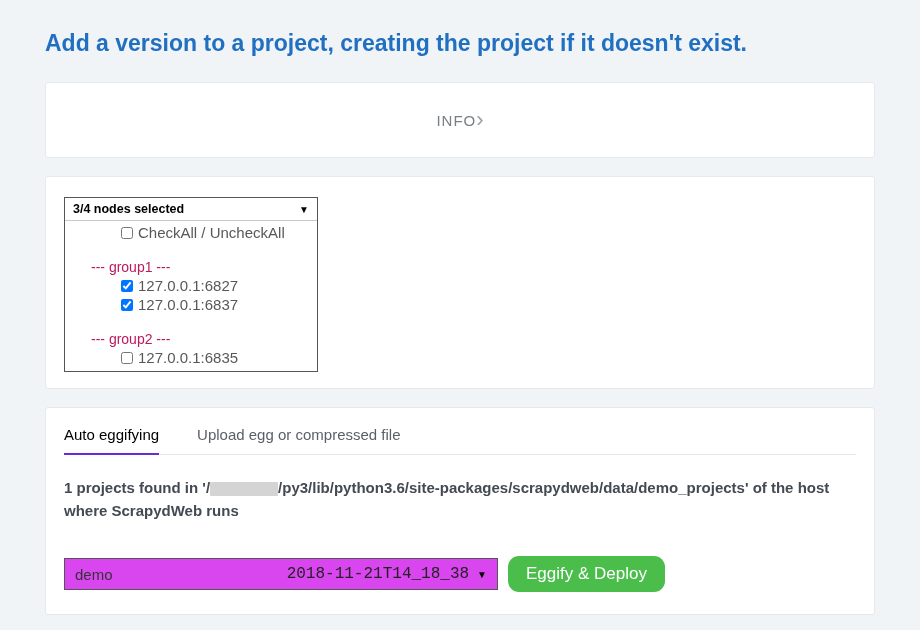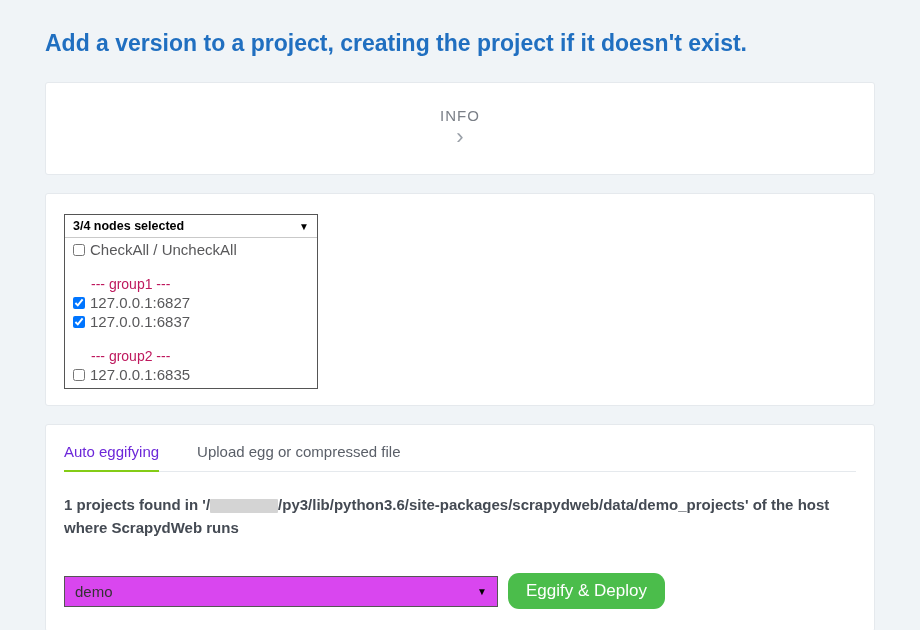--- a/index.html
+++ b/index.html
@@ -21,24 +21,23 @@
       margin-bottom: 25px;
     }
     .panel {
       background: #fff;
       border: 1px solid #e5e9ed;
       border-radius: 3px;
       margin-bottom: 18px;
     }
     .info-panel {
       display: flex;
-      justify-content: space-between;
+      justify-content: center;
       align-items: center;
       padding: 24px 22px;
-      flex-direction: column;
     }
     .info-label {
       color: #7a7f87;
       font-size: 15px;
       letter-spacing: 1px;
     }
     .chevron {
       color: #9aa0a8;
       font-size: 22px;
       font-weight: 300;
@@ -66,20 +65,21 @@
     .node-list {
       padding: 2px 8px 4px 8px;
     }
     .node-row {
       color: #58585a;
       font-size: 15px;
       padding: 1px 0;
       display: flex;
       align-items: center;
       gap: 5px;
+      margin-left: 48px;
     }
     .node-row input[type="checkbox"] {
       width: 12px;
       height: 12px;
       margin: 0;
     }
     .group-label {
       color: #be185d;
       font-size: 14px;
       padding: 1px 0 1px 18px;
@@ -94,22 +94,22 @@
       gap: 38px;
       margin-bottom: 22px;
     }
     .tab {
       font-size: 15px;
       padding-bottom: 10px;
       cursor: pointer;
       color: #5a5f68;
     }
     .tab.active {
-      color: #6d28d9;
-      border-bottom: 2px solid #84cc16;
+      color: #000000;
+      border-bottom: 2px solid #6d28d9;
       margin-bottom: -1px;
     }
     .projects-found {
       color: #444a53;
       font-size: 15px;
       font-weight: 700;
       line-height: 1.5;
       margin-bottom: 34px;
     }
     .redacted {
@@ -199,17 +199,18 @@
     <div class="tab">Upload egg or compressed file</div>
   </div>
 
   <div class="projects-found">
     <span>1 projects found in '/</span><span class="redacted"></span><span>/py3/lib/python3.6/site-packages/scrapydweb/data/demo_projects' of the host where ScrapydWeb runs</span>
   </div>
 
   <div class="deploy-row">
     <div class="combined-select">
       <span class="proj">demo</span>
+      <span class="ver">2018-11-21T14_18_38</span>
       <span class="dropdown-caret">▼</span>
     </div>
     <button class="deploy-btn">Eggify &amp; Deploy</button>
   </div>
 </div>
 
 </body></html>

